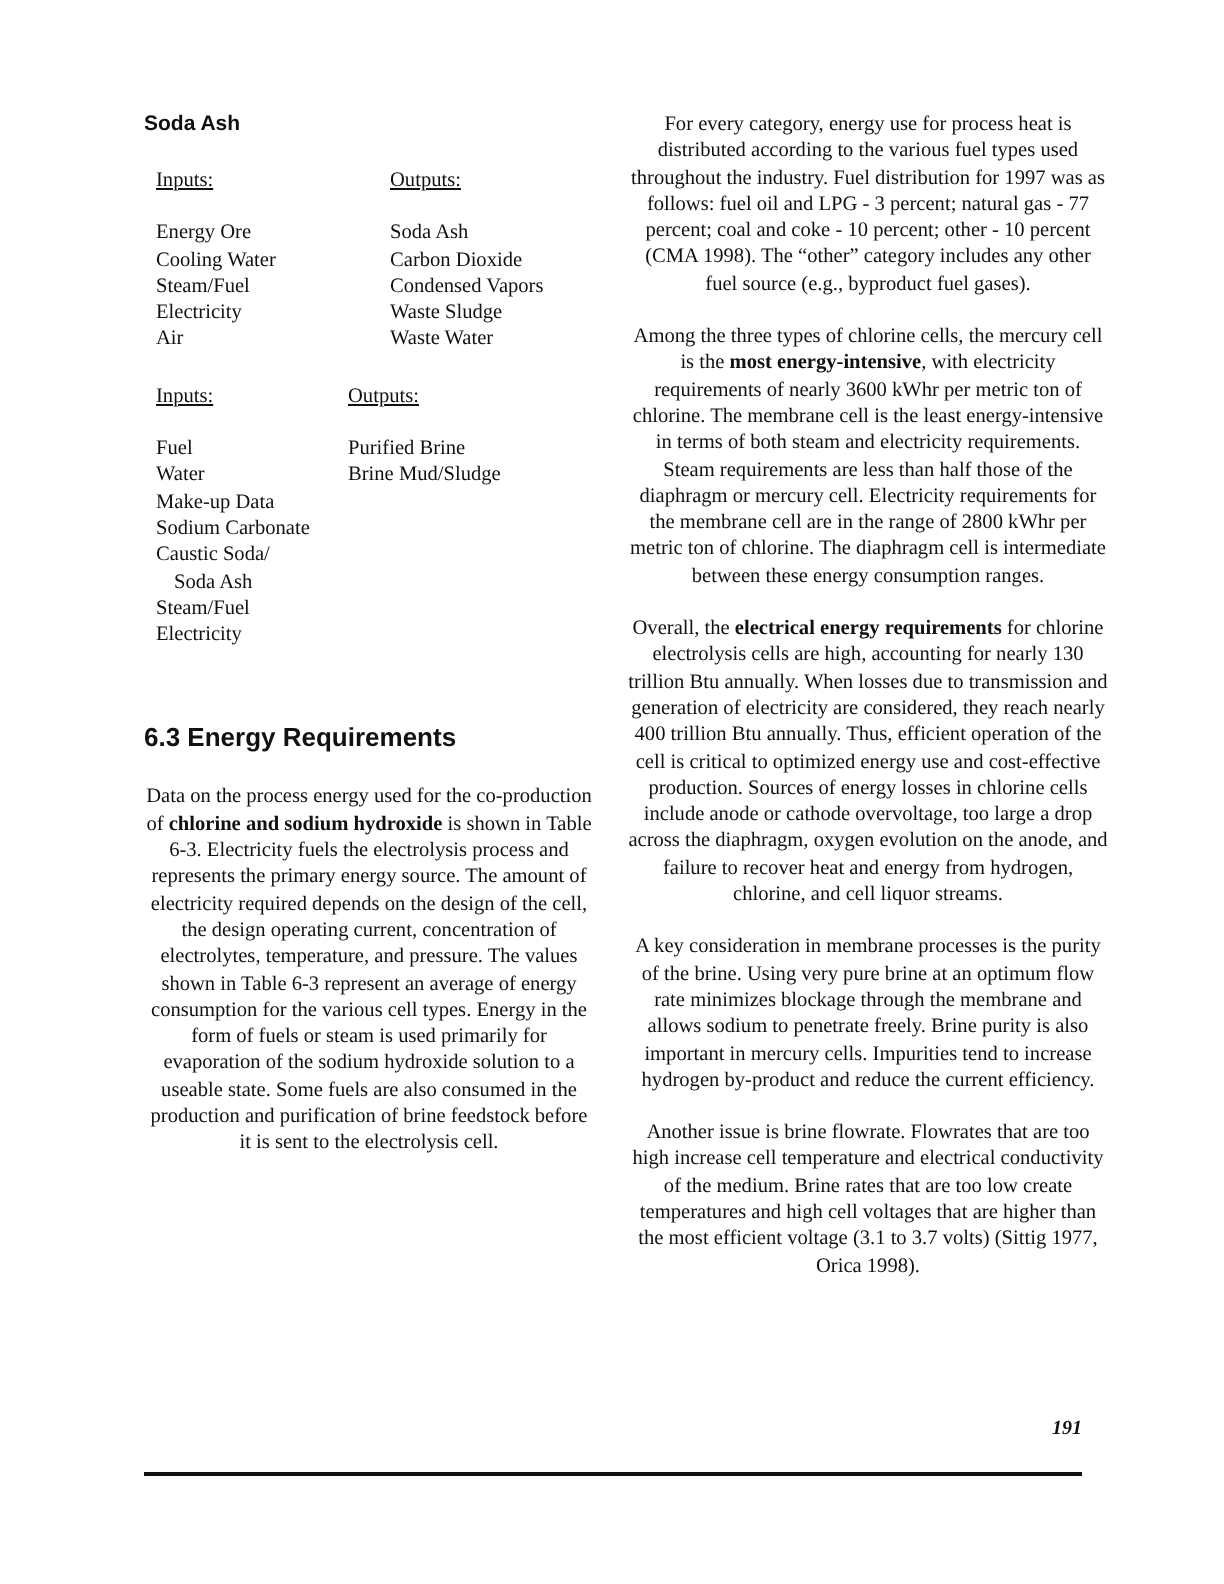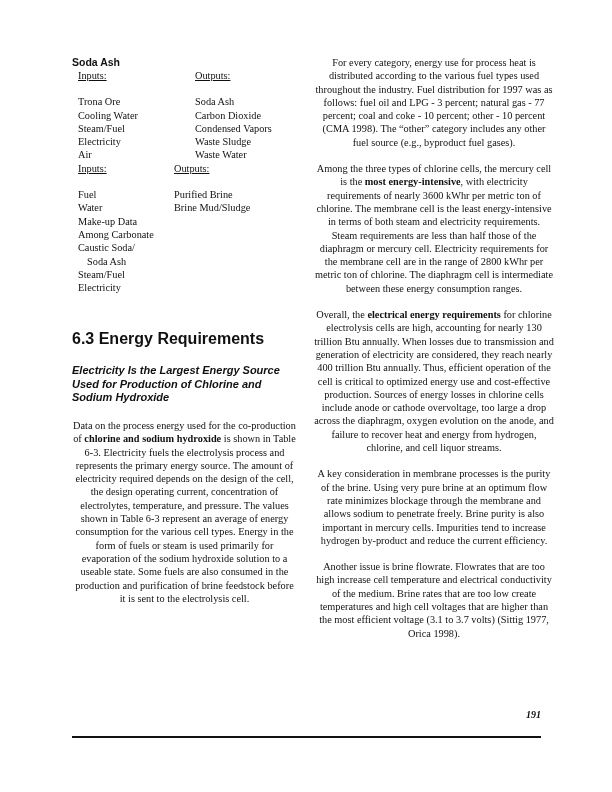--- a/index.html
+++ b/index.html
@@ -2,44 +2,44 @@
 <html><head>
 <meta charset="utf-8">
 <style>
   html, body { margin:0; padding:0; background:#fff; }
   body { width:612px; height:792px; position:relative; overflow:hidden; color:#111; }
   .serif { font-family: "Liberation Serif", serif; font-size:10.3px; line-height:13.3px; }
   .sans { font-family: "Liberation Sans", sans-serif; }
   .col-left { position:absolute; left:72px; top:56px; width:225px; }
   .col-right { position:absolute; left:314px; top:56px; width:240px; }
   .h-proc { font-weight:bold; font-size:10.5px; margin:0; line-height:13px; }
-  .io-table { display:flex; margin-left:6px; }
+  .io-table { display:flex; margin-left:6px; margin-top:15px; }
   .io-col { }
   .io-col.in { width:117px; }
   .io-col.in2 { width:96px; }
   .io-head { text-decoration:underline; margin-bottom:13px; }
   .io-item { white-space:nowrap; }
   .io-item.indent { padding-left:9px; }
-  .sec-title { font-weight:bold; font-size:16px; margin:0; line-height:18px; }
+  .sec-title { font-weight:bold; font-size:13px; margin:0; line-height:18px; }
   .sub-title { font-weight:bold; font-style:italic; font-size:11px; line-height:13.5px; margin:0; }
   p { margin:0; }
   .para { text-align:center; }
   b { font-weight:bold; }
   .rule { position:absolute; left:72px; top:736px; width:469px; height:2px; background:#111; }
   .pagenum { position:absolute; left:510px; top:709px; width:31px; text-align:right; font-family:"Liberation Serif", serif; font-weight:bold; font-style:italic; font-size:10px; }
 </style>
 </head>
 <body>
 
 <div class="col-left serif">
   <h3 class="h-proc sans">Soda Ash</h3>
   <div class="io-table">
     <div class="io-col in">
       <div class="io-head">Inputs:</div>
-      <div class="io-item">Trona Ore</div>
+      <div class="io-item">Energy Ore</div>
       <div class="io-item">Cooling Water</div>
       <div class="io-item">Steam/Fuel</div>
       <div class="io-item">Electricity</div>
       <div class="io-item">Air</div>
     </div>
     <div class="io-col">
       <div class="io-head">Outputs:</div>
       <div class="io-item">Soda Ash</div>
       <div class="io-item">Carbon Dioxide</div>
       <div class="io-item">Condensed Vapors</div>
@@ -47,35 +47,34 @@
       <div class="io-item">Waste Water</div>
     </div>
   </div>
 
   <div class="io-table">
     <div class="io-col in2">
       <div class="io-head">Inputs:</div>
       <div class="io-item">Fuel</div>
       <div class="io-item">Water</div>
       <div class="io-item">Make-up Data</div>
-      <div class="io-item">Among Carbonate</div>
+      <div class="io-item">Sodium Carbonate</div>
       <div class="io-item">Caustic Soda/</div>
       <div class="io-item indent">Soda Ash</div>
       <div class="io-item">Steam/Fuel</div>
       <div class="io-item">Electricity</div>
     </div>
     <div class="io-col">
       <div class="io-head">Outputs:</div>
       <div class="io-item">Purified Brine</div>
       <div class="io-item">Brine Mud/Sludge</div>
     </div>
   </div>
 
   <h2 class="sec-title sans" style="margin-top:36px;">6.3  Energy Requirements</h2>
-  <h4 class="sub-title sans" style="margin-top:16px;">Electricity Is the Largest Energy Source Used for Production of Chlorine and Sodium Hydroxide</h4>
   <p class="para" style="margin-top:14px;"><span>Data on the process energy used for the co-production of </span><b>chlorine and sodium hydroxide</b><span> is shown in Table 6-3.  Electricity fuels the electrolysis process and represents the primary energy source.  The amount of electricity required depends on the design of the cell, the design operating current, concentration of electrolytes, temperature, and pressure.  The values shown in Table 6-3 represent an average of energy consumption for the various cell types. Energy in the form of fuels or steam is used primarily for evaporation of the sodium hydroxide solution to a useable state.  Some fuels are also consumed in the production and purification of brine feedstock before it is sent to the electrolysis cell.</span></p>
 </div>
 
 <div class="col-right serif">
   <p class="para">For every category, energy use for process heat is distributed according to the various fuel types used throughout the industry.  Fuel distribution for 1997 was as follows:  fuel oil and LPG - 3 percent; natural gas - 77 percent; coal and coke - 10 percent; other - 10 percent (CMA 1998).  The “other” category includes any other fuel source (e.g., byproduct fuel gases).</p>
   <p class="para" style="margin-top:13px;"><span>Among the three types of chlorine cells, the mercury cell is the </span><b>most energy-intensive</b><span>, with electricity requirements of nearly 3600 kWhr per metric ton of chlorine.  The membrane cell is the least energy-intensive in terms of both steam and electricity requirements.  Steam requirements are less than half those of the diaphragm or mercury cell.  Electricity requirements for the membrane cell are in the range of 2800 kWhr per metric ton of chlorine.  The diaphragm cell is intermediate between these energy consumption ranges.</span></p>
   <p class="para" style="margin-top:13px;"><span>Overall, the </span><b>electrical energy requirements</b><span>  for chlorine electrolysis cells are high, accounting for nearly 130 trillion Btu annually.  When losses due to transmission and generation of electricity are considered, they reach nearly 400 trillion Btu annually.  Thus, efficient operation of the cell is critical to optimized energy use and cost-effective production.  Sources of energy losses in chlorine cells include anode or cathode overvoltage, too large a drop across the diaphragm, oxygen evolution on the anode, and failure to recover heat and energy from hydrogen, chlorine, and cell liquor streams.</span></p>
   <p class="para" style="margin-top:13px;">A key consideration in membrane processes is the purity of the brine. Using very pure brine at an optimum flow rate minimizes blockage through the membrane and allows sodium to penetrate freely. Brine purity is also important in mercury cells. Impurities tend to increase hydrogen by-product and reduce the current efficiency.</p>
   <p class="para" style="margin-top:13px;">Another issue is brine flowrate.  Flowrates that are too high increase cell temperature and electrical conductivity of the medium.  Brine rates that are too low create temperatures and high cell voltages that are higher than the most efficient voltage (3.1 to 3.7 volts) (Sittig 1977, Orica 1998).</p>
 </div>

